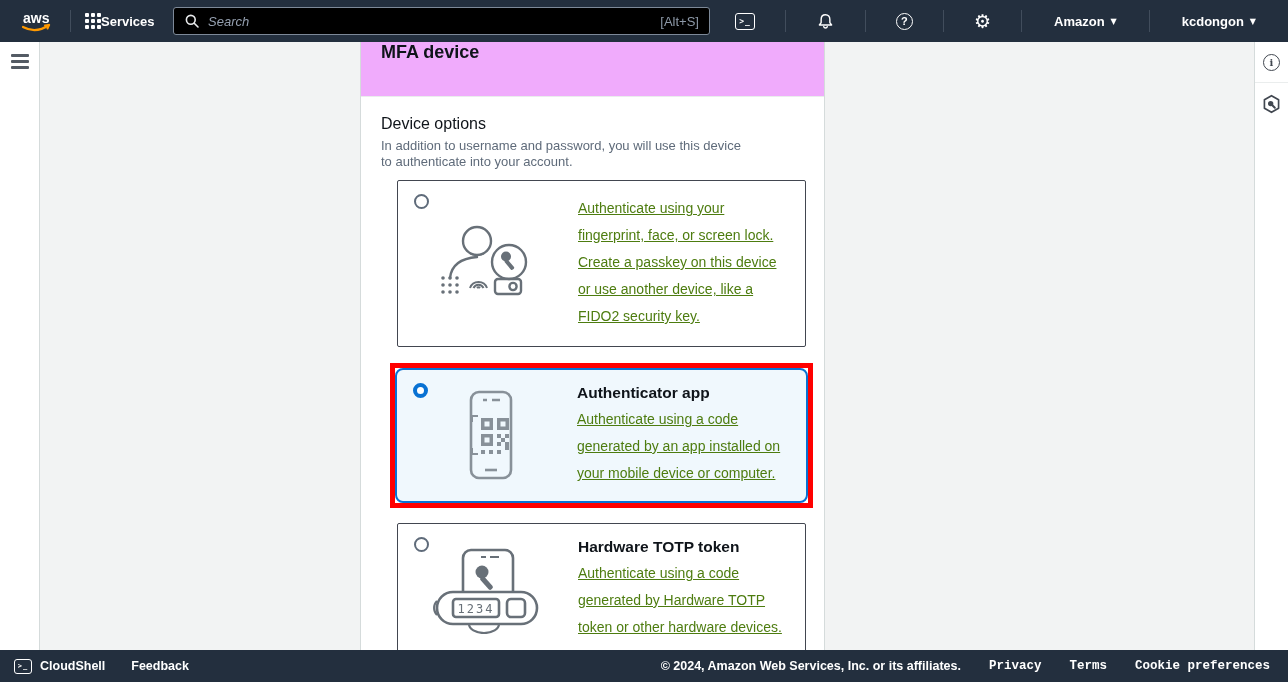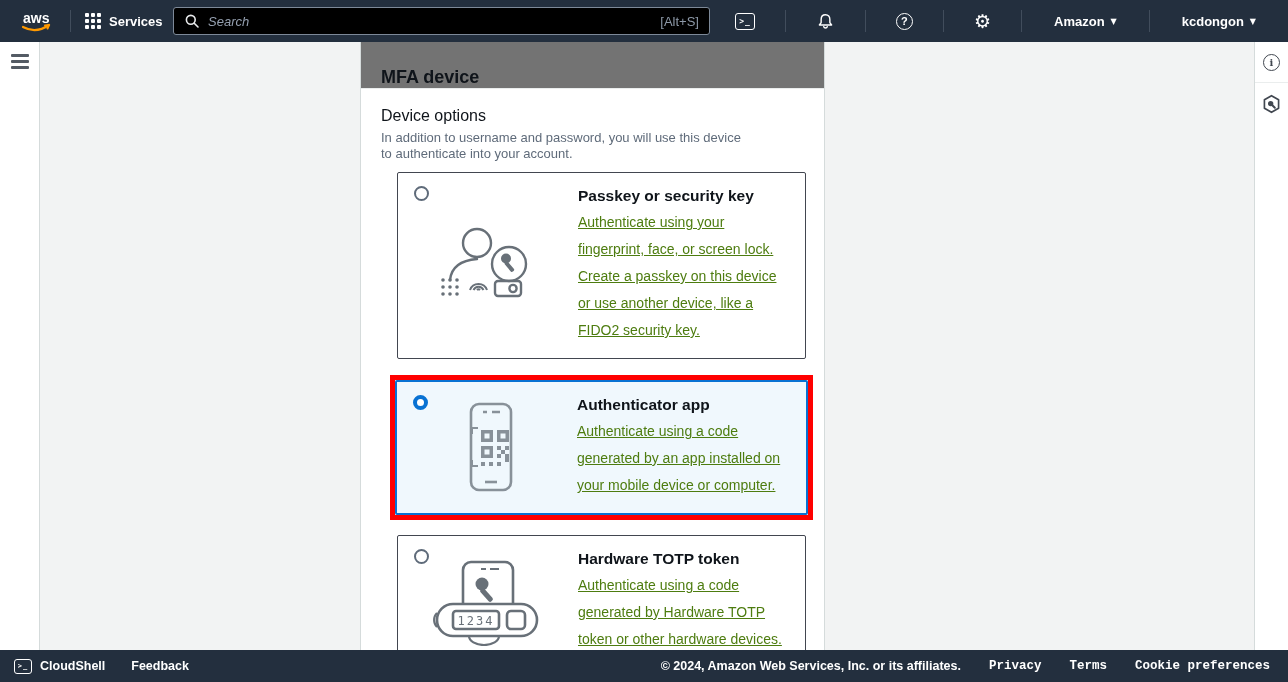--- a/index.html
+++ b/index.html
@@ -2,21 +2,21 @@
 <html><head>
 <meta charset="utf-8">
 <style>
   * { margin:0; padding:0; box-sizing:border-box; }
   html,body { width:1288px; height:682px; overflow:hidden; font-family:"Liberation Sans", sans-serif; background:#f2f3f3; }
 
   
   .topnav { position:relative; height:42px; background:#232f3e; display:flex; align-items:center; z-index:5; }
   .aws-logo { margin-left:18px; cursor:pointer; display:flex; align-items:center; }
   .nav-divider { width:1px; height:22px; background:#414d5c; margin:0 14px; }
-  .services-btn { display:flex; align-items:center; gap:8px; background:none; border:none; color:#fff; font-size:13px; font-weight:700; cursor:pointer; font-family:inherit; }
+  .services-btn { display:flex; align-items:center; background:none; border:none; color:#fff; font-size:13px; font-weight:700; cursor:pointer; font-family:inherit; }
   .grid-icon { display:grid; grid-template-columns:repeat(3,4px); grid-gap:2px; }
   .grid-icon i { width:4px; height:4px; background:#fff; border-radius:1px; }
   .searchbox { position:absolute; left:173px; top:7px; width:537px; height:28px; background:#000000; border:1px solid #7d8998; border-radius:3px; display:flex; align-items:center; padding:0 10px; }
   .searchbox input { flex:1; background:transparent; border:none; outline:none; color:#d1d5db; font-size:13px; font-style:italic; margin-left:8px; font-family:inherit; }
   .searchbox input::placeholder { color:#95a0b0; }
   .shortcut { color:#8d99a8; font-size:13px; }
   .nav-right { margin-left:auto; display:flex; align-items:center; height:100%; padding-right:14px; }
   .nav-icon-btn { background:none; border:none; cursor:pointer; padding:0 16px; height:100%; display:flex; align-items:center; color:#fff; }
   .term-box { width:20px; height:17px; border:1.8px solid #fff; border-radius:3px; color:#fff; font-size:8px; font-weight:700; font-family:"DejaVu Sans Mono",monospace; display:flex; align-items:center; justify-content:center; letter-spacing:1px; }
   .help-circle { width:17px; height:17px; border:1.8px solid #fff; border-radius:50%; color:#fff; font-size:11px; font-weight:700; display:flex; align-items:center; justify-content:center; }
@@ -28,38 +28,38 @@
   .page-body { position:relative; height:608px; background:#f2f3f3; }
   .left-strip { position:absolute; left:0; top:0; bottom:0; width:40px; background:#fff; border-right:1px solid #d5dbdb; }
   .hamburger { margin:12px auto 0; width:18px; cursor:pointer; display:block; background:none; border:none; padding:0; }
   .hamburger i { display:block; height:2.5px; background:#545b64; margin-bottom:3.5px; border-radius:1px; }
   .right-strip { position:absolute; right:0; top:0; bottom:0; width:34px; background:#fff; border-left:1px solid #d5dbdb; }
   .right-cell { height:41px; display:flex; align-items:center; justify-content:center; border-bottom:1px solid #eaeded; cursor:pointer; background:none; width:100%; border-left:none; border-right:none; border-top:none; }
   .right-cell.no-border { border-bottom:none; }
   .info-circle { width:17px; height:17px; border:1.6px solid #414750; border-radius:50%; color:#414750; font-size:10px; font-weight:700; font-family:"DejaVu Serif",serif; display:flex; align-items:center; justify-content:center; }
 
   .content-panel { position:absolute; left:360px; top:0; bottom:0; width:465px; background:#fff; border-left:1px solid #d5dbdb; border-right:1px solid #d5dbdb; }
-  .panel-header { height:47px; background:#737373; border-bottom:1px solid #eaeded; display:flex; align-items:flex-end; padding-left:20px; }
+  .panel-header { height:55px; background:#f0abfc; border-bottom:1px solid #eaeded; display:flex; align-items:flex-start; padding-left:20px; }
   .panel-header h1 { font-size:18px; font-weight:700; color:#0f141a; }
   .panel-content { padding:18px 20px 0 20px; overflow:hidden; }
   .section-heading { font-size:16px; color:#0f141a; margin-bottom:5px; }
   .section-desc { font-size:13px; color:#5f6b7a; line-height:16px; width:372px; margin-bottom:10px; }
 
   .option-card { position:relative; width:409px; margin-left:16px; border:1px solid #424650; border-radius:2px; background:#fff; display:flex; cursor:pointer; }
   .card-1 { min-height:167px; }
   .card-3 { min-height:122px; margin-top:15px; }
   .radio { position:absolute; left:16px; top:13px; width:15px; height:15px; border-radius:50%; border:2px solid #5f6b7a; background:#fff; cursor:pointer; }
   .radio.checked { border:4.5px solid #0972d3; }
   .icon-zone { width:180px; flex:0 0 180px; display:flex; align-items:center; justify-content:center; }
   .card-text { flex:1; padding:14px 16px 14px 0; }
   .card-title { font-size:15.5px; font-weight:700; color:#0f141a; margin-bottom:4px; }
   .card-desc { font-size:14px; color:#4d7c0f; line-height:27px; max-width:214px;text-decoration:underline; }
 
   .annotation { margin:16px 0 0 9px; width:423px; border:5px solid #ff0000; }
-  .annotation .option-card { width:auto; margin-left:0; border:2px solid #0972d3; border-radius:2px; background:#f0f8fd; min-height:125px; }
+  .annotation .option-card { width:auto; margin-left:0; border:2px solid #0972d3; border-radius:8px; background:#f0f8fd; min-height:125px; }
 
   
   .footer { position:relative; height:32px; background:#232f3e; display:flex; align-items:center; color:#fff; z-index:5; }
   .footer-left { display:flex; align-items:center; margin-left:14px; gap:26px; }
   .footer-btn { background:none; border:none; color:#fff; font-size:12.5px; font-weight:700; cursor:pointer; display:flex; align-items:center; gap:8px; font-family:inherit; }
   .term-box.small { width:18px; height:15px; font-size:7px; }
   .footer-right { margin-left:auto; display:flex; align-items:center; gap:28px; padding-right:18px; }
   .copyright { font-size:12.5px; font-weight:600; color:#fff; }
   .footer-link { background:none; border:none; color:#fff; font-size:12.5px; font-weight:700; cursor:pointer; font-family:Liberation Mono, monospace; }
 
@@ -174,21 +174,20 @@
               <circle cx="10" cy="61" r="1.8"></circle>
                 <circle cx="17" cy="61" r="1.8"></circle>
                 <circle cx="24" cy="61" r="1.8"></circle>
               <circle cx="10" cy="68" r="1.8"></circle>
                 <circle cx="17" cy="68" r="1.8"></circle>
                 <circle cx="24" cy="68" r="1.8"></circle>
             </g>
           </svg>
         </div>
         <div class="card-text">
-          <div class="card-title">Passkey or security key</div>
           <div class="card-desc">Authenticate using your fingerprint, face, or screen lock. Create a passkey on this device or use another device, like a FIDO2 security key.</div>
         </div>
       </div>
 
       <div class="annotation">
         <div class="option-card">
           <span class="radio checked"></span>
           <div class="icon-zone">
             <svg width="62" height="96" viewBox="0 0 62 96">
               <g stroke="#889199" stroke-width="2.6" fill="none">

